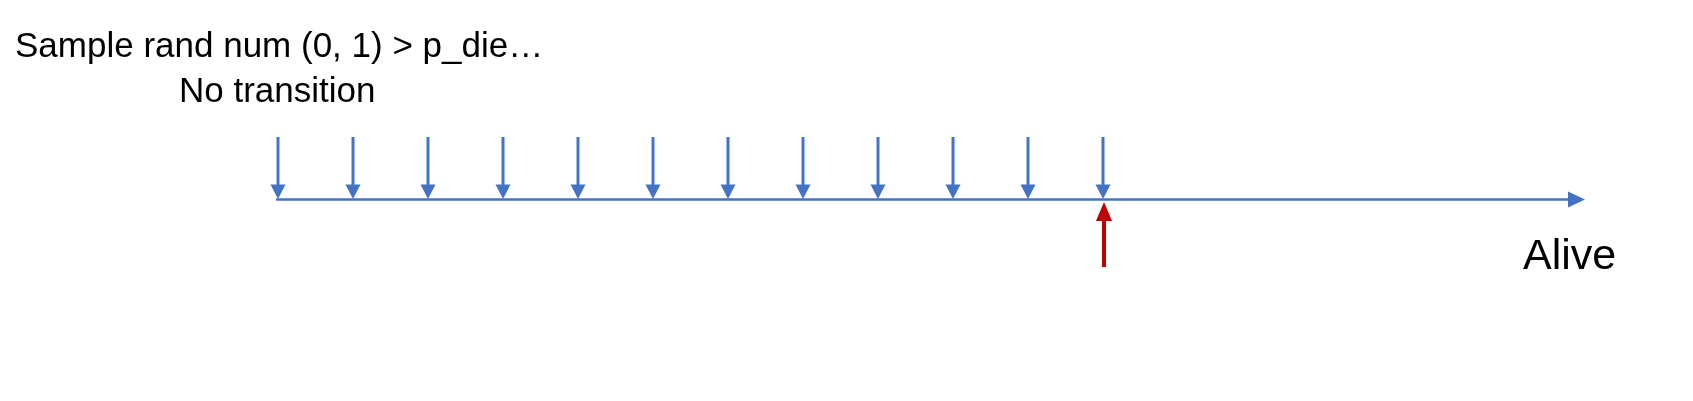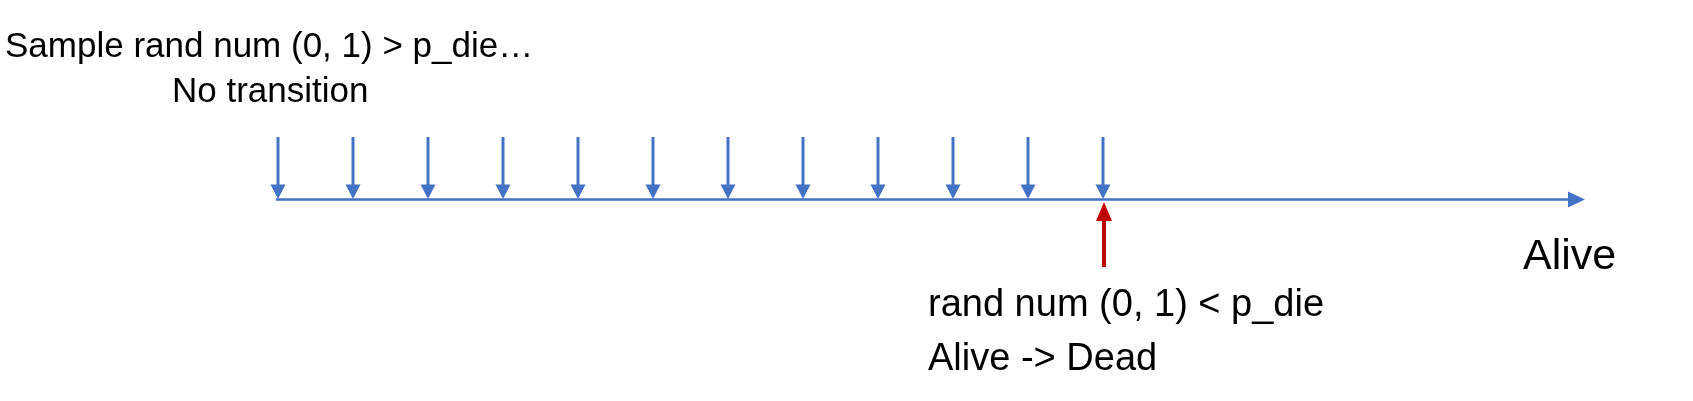--- a/index.html
+++ b/index.html
@@ -15,27 +15,27 @@
     overflow: hidden;
     font-family: "Liberation Sans", sans-serif;
   }
   .txt {
     position: absolute;
     color: #000000;
     white-space: nowrap;
     line-height: 1;
   }
   .title-line1 {
-    left: 5px;
+    left: 15px;
     top: 27px;
     font-size: 35px;
     text-align: right;
   }
   .title-line2 {
-    left: 172px;
+    left: 179px;
     top: 72px;
     font-size: 35px;
   }
   .time-label {
     left: 1523px;
     top: 233px;
     font-size: 43px;
   }
   .event-block {
     position: absolute;
@@ -93,18 +93,14 @@
         <polygon points="1096,221 1112,221 1104,202" fill="#C00000"></polygon>
       </g>
   </svg>
 
   <div class="txt title-line1">Sample rand num (0, 1) &gt; p_die…</div>
 
   <div class="txt title-line2">No transition</div>
 
   <div class="txt time-label">Alive</div>
 
-  <div class="event-block">
-    <div>rand num (0, 1) &lt; p_die</div>
-    <div>Alive -&gt; Dead</div>
-  </div>
 
 </div>
 
 </body></html>

